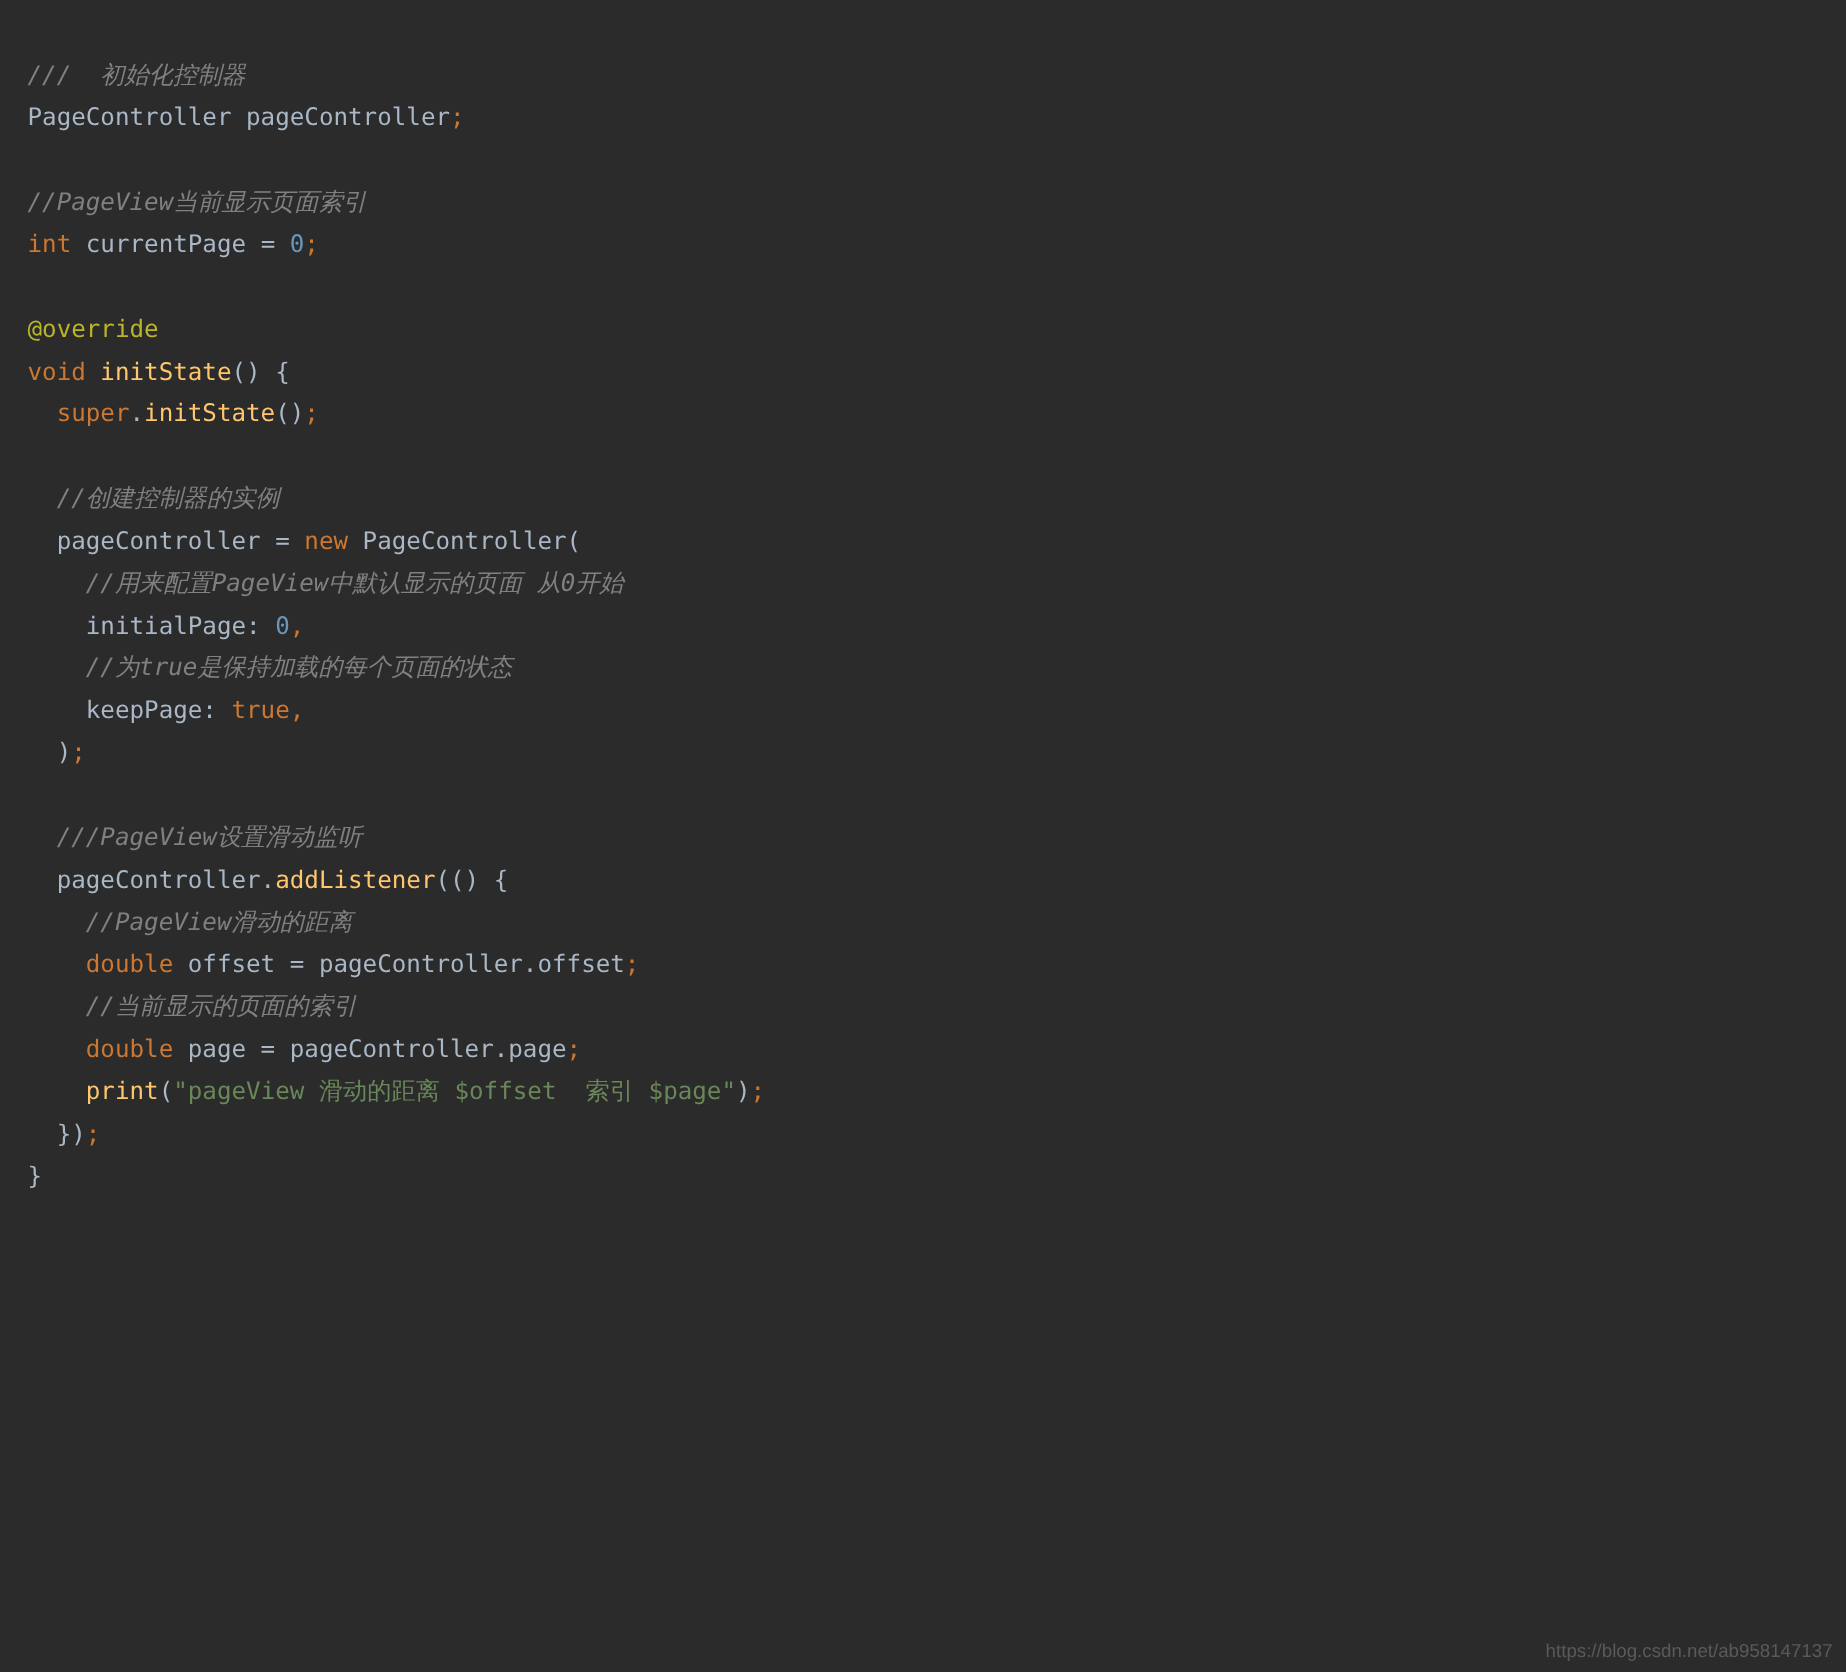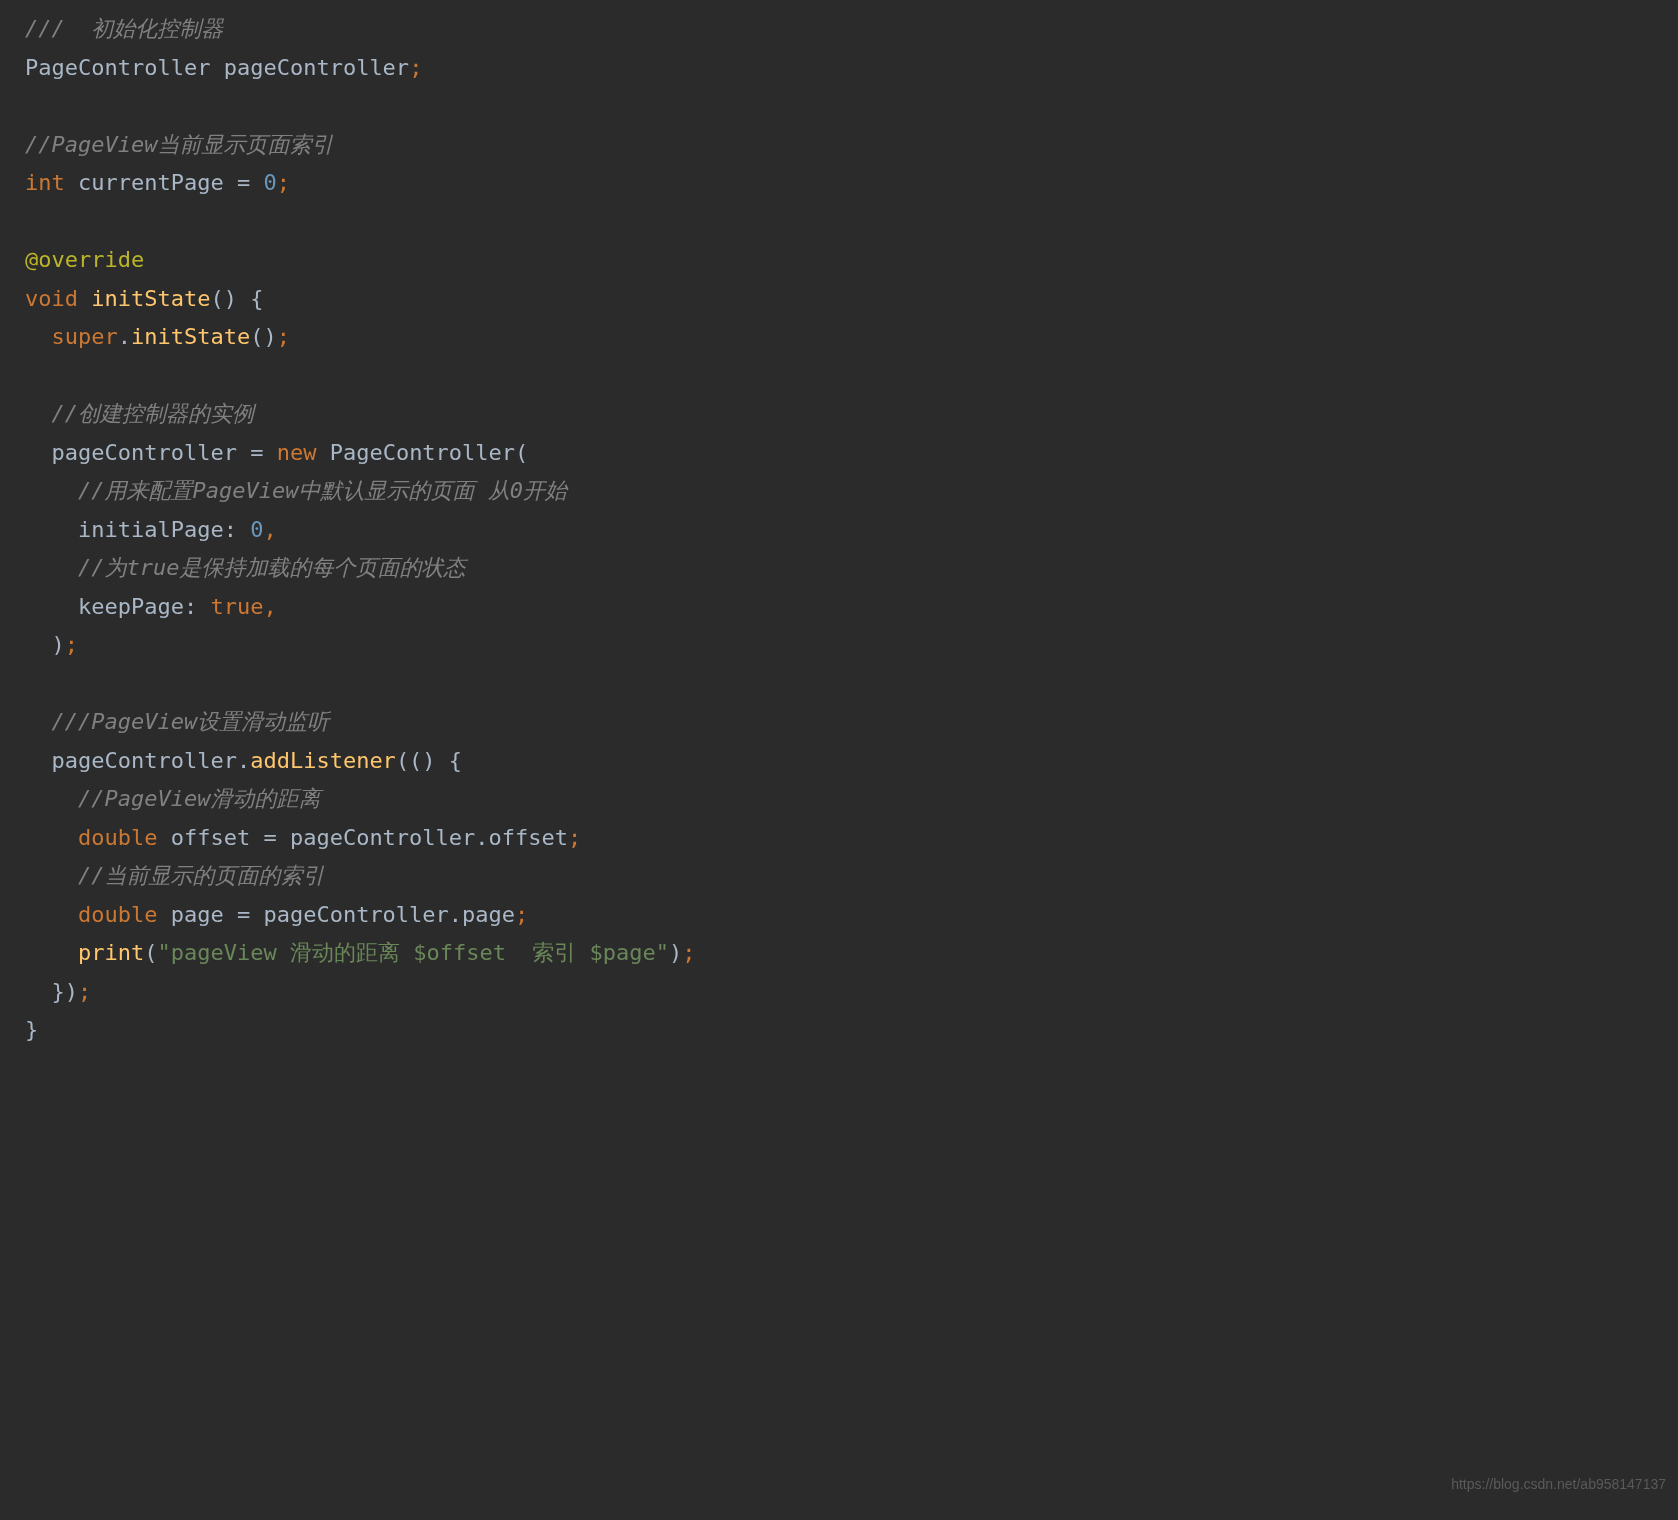--- a/index.html
+++ b/index.html
@@ -14,20 +14,21 @@
       line-height: 1.75;
       color: #a9b7c6;
       padding: 10px 25px;
       width: 1678px;
       height: 1520px;
       position: relative;
       overflow: hidden;
     }
     .code-container {
       white-space: pre;
+      margin-top: 40px;
     }
     .comment {
       color: #808080;
       font-style: italic;
     }
     .keyword {
       color: #cc7832;
     }
     .type {
       color: #a9b7c6;
@@ -48,23 +49,23 @@
       color: #a9b7c6;
     }
     .plain {
       color: #a9b7c6;
     }
     .punct {
       color: #cc7832;
     }
     .watermark {
       position: absolute;
-      bottom: 24px;
+      bottom: 4px;
       right: 12px;
-      font-size: 14px;
+      font-size: 17px;
       color: #5a5a5a;
       font-family: Arial, sans-serif;
       font-style: normal;
     }
   </style>
 </head>
 <body>
 
 <div class="code-container"><span class="comment">///  初始化控制器</span>
 <span class="type">PageController</span><span class="identifier"> pageController</span><span class="punct">;</span>

